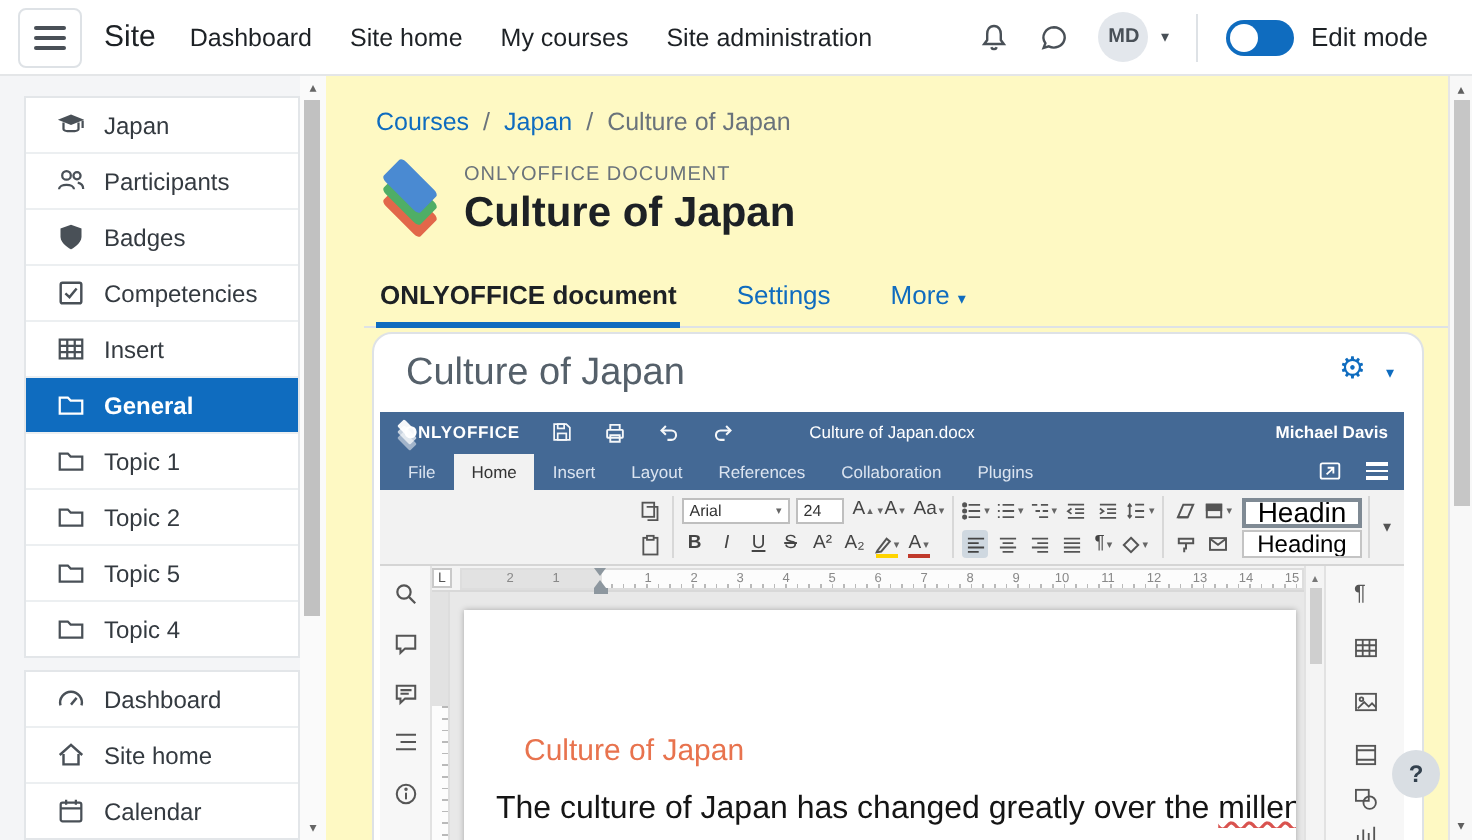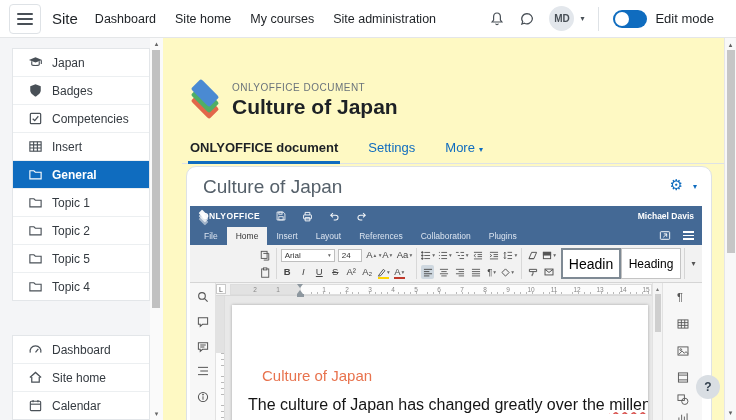--- a/index.html
+++ b/index.html
@@ -201,20 +201,31 @@
           <svg width="15" height="15" viewBox="0 0 16 16" fill="none" stroke="currentColor" stroke-width="1.2">
             <path d="M1 5.2 L8 2.4 L15 5.2 L8 8 Z" fill="currentColor" stroke="none"></path>
             <path d="M4 6.6 V10.2 C4 11.6 12 11.6 12 10.2 V6.6"></path>
               <path d="M14.2 5.6 V9.6"></path>
           </svg>
           </span>
         <span>Japan</span>
       </div>
       <div class="d-item">
         <span class="d-ic">
+          <svg width="15" height="15" viewBox="0 0 16 16" fill="none" stroke="currentColor" stroke-width="1.2">
+            <circle cx="5.6" cy="5" r="2.3"></circle>
+              <path d="M1.6 12.4 C1.6 9.2 9.6 9.2 9.6 12.4"></path>
+            <circle cx="11.2" cy="5.2" r="1.9"></circle>
+              <path d="M11.6 8.9 C13.5 9.3 14.5 10.7 14.5 12.2"></path>
+          </svg>
+          </span>
+        <span>Participants</span>
+      </div>
+      <div class="d-item">
+        <span class="d-ic">
           <svg width="15" height="15" viewBox="0 0 16 16" fill="currentColor">
             <path d="M8 1.4 L13.6 3.4 V8 C13.6 11.6 8 14.6 8 14.6 C8 14.6 2.4 11.6 2.4 8 V3.4 Z"></path>
           </svg>
           </span>
         <span>Badges</span>
       </div>
       <div class="d-item">
         <span class="d-ic">
           <svg width="15" height="15" viewBox="0 0 16 16" fill="none" stroke="currentColor" stroke-width="1.3">
             <rect x="2.5" y="2.5" width="11" height="11" rx="1"></rect>
@@ -305,20 +316,23 @@
     </div>
     <div class="d-scroll">
       <span class="arr up">▴</span>
       <div class="thumb"></div>
       <span class="arr dn">▾</span>
     </div>
   </aside>
 
   <div class="main">
 
+    <div class="breadcrumb">
+      <a>Courses</a><span class="sep">/</span><a>Japan</a><span class="sep">/</span><span>Culture of Japan</span>
+    </div>
 
     <div class="act-head">
       <div class="oo-logo">
           <i class="l1"></i>
           <i class="l2"></i>
           <i class="l3"></i>
         </div>
       <div>
         <div class="act-kind">ONLYOFFICE DOCUMENT</div>
         <div class="act-title">Culture of Japan</div>
@@ -368,20 +382,21 @@
               <path d="M2.5 5 H8.5 a3 3 0 1 1 0 6 H6"></path>
                 <path d="M5 2.2 L2.2 5 L5 7.8"></path>
             </svg>
             </span>
           <span class="tb-ic">
             <svg width="11" height="10" viewBox="0 0 14 12" fill="none" stroke="currentColor" stroke-width="1.3">
               <path d="M11.5 5 H5.5 a3 3 0 1 0 0 6 H8"></path>
                 <path d="M9 2.2 L11.8 5 L9 7.8"></path>
             </svg>
             </span>
+          <span class="ed-docname">Culture of Japan.docx</span>
           <span class="ed-user">Michael Davis</span>
         </div>
 
         <div class="ed-tabs">
           <div class="ed-tab">File</div>
           <div class="ed-tab active">Home</div>
           <div class="ed-tab">Insert</div>
           <div class="ed-tab">Layout</div>
           <div class="ed-tab">References</div>
           <div class="ed-tab">Collaboration</div>
@@ -578,21 +593,21 @@
                 </span>
               <span class="tbtn">
                 <svg width="10" height="8" viewBox="0 0 11 9" fill="none" stroke="#555" stroke-width="1.1">
                     <rect x="1" y="1.2" width="9" height="6.6"></rect>
                     <path d="M1 1.6 L5.5 5 L10 1.6"></path>
                   </svg>
                 </span>
             </div>
           </div>
 
-          <div style="display:flex;align-items:center;margin-left:5px;">
+          <div style="display:flex;align-items:center;margin-left:5px;flex-direction:column;">
             <div class="stylebox sel1">Headin</div>
             <div class="stylebox sel2">Heading</div>
           </div>
           <div class="gal-caret">▾</div>
         </div>
 
         <div class="ed-body">
 
           <div class="left-strip">
             <span class="ls-ic" style="top:8px">

